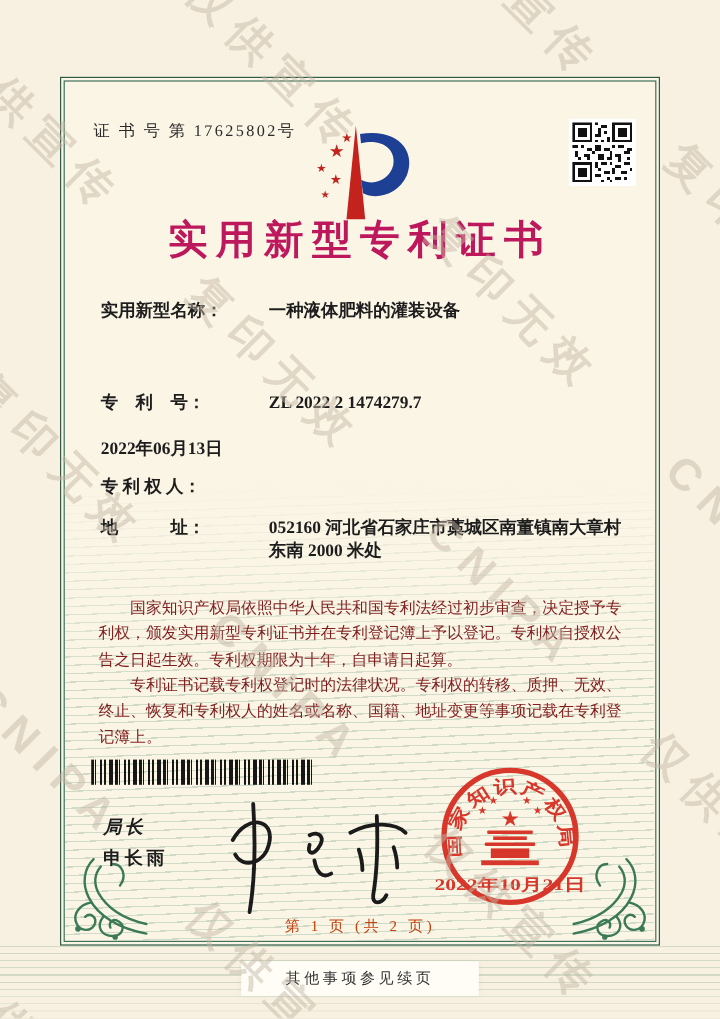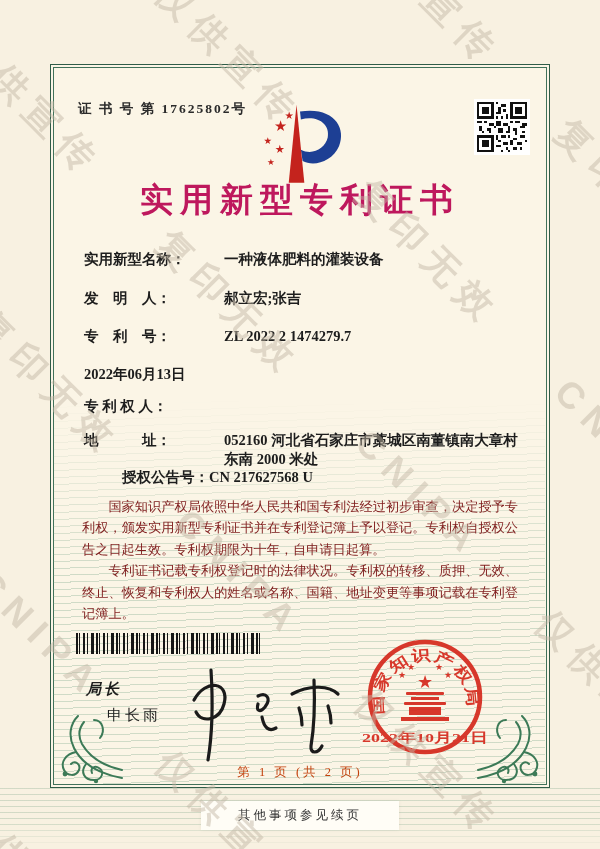--- a/index.html
+++ b/index.html
@@ -12,41 +12,41 @@
   
   .guilloche{position:absolute;left:53px;top:400px;width:492px;height:384px;
     background:repeating-linear-gradient(178deg,rgba(96,150,118,.28) 0 1px,rgba(0,0,0,0) 1px 7px);
     -webkit-mask-image:linear-gradient(to bottom,transparent,#000 45%);
             mask-image:linear-gradient(to bottom,transparent,#000 45%);}
   .bottom-band{position:absolute;left:0;top:788px;width:600px;height:61px;
     background:repeating-linear-gradient(180deg,rgba(96,150,118,.25) 0 1px,rgba(0,0,0,0) 1px 6px);
     -webkit-mask-image:linear-gradient(to bottom,#000 55%,transparent);
             mask-image:linear-gradient(to bottom,#000 55%,transparent);}
   
-  .cert-no{position:absolute;left:78px;top:100px;font-size:13.5px;letter-spacing:2px;color:#2b2b2b;font-weight:700;}
+  .cert-no{position:absolute;left:78px;top:100px;font-size:13.5px;letter-spacing:2px;color:#2b2b2b;font-weight:400;}
   .logo{position:absolute;left:248px;top:102px;}
   .qr{position:absolute;left:474px;top:99px;width:56px;height:56px;background:#fff;padding:3px;box-sizing:border-box;}
   .title{position:absolute;left:0;top:178px;width:100%;text-align:center;
          font-size:33px;font-weight:700;letter-spacing:7px;color:#be185d;}
   
   .frow{position:absolute;left:84px;width:438px;font-size:14.5px;font-weight:600;display:flex;line-height:19px;gap:28px;}
   .frow .lab{flex:0 0 112px;}
   .frow .val{flex:1;}
   .grant-row{position:absolute;left:84px;top:468px;width:438px;font-size:14.5px;font-weight:600;display:flex;line-height:19px;}
   .grant-row .right{margin-left:38px;}
   
   .bodytext{position:absolute;left:82px;top:496px;width:436px;font-size:13.2px;line-height:1.62;
             text-align:justify;color:#7f1d1d;}
   .bodytext p{margin:0;text-indent:2em;}
   .barcode{position:absolute;left:76px;top:633px;width:186px;height:21px;
     background:repeating-linear-gradient(90deg,#161616 0 2px,transparent 2px 3px,#161616 3px 4px,
       transparent 4px 7px,#161616 7px 9px,transparent 9px 11px,#161616 11px 12px,transparent 12px 15px,
       #161616 15px 18px,transparent 18px 20px);}
   .director-label{position:absolute;left:86px;top:680px;font-size:15px;font-weight:700;letter-spacing:3px;font-style:italic;}
-  .director-name{position:absolute;left:86px;top:706px;font-size:15px;font-weight:400;letter-spacing:3px;margin-left:21px;}
+  .director-name{position:absolute;left:86px;top:706px;font-size:15px;font-weight:700;letter-spacing:3px;}
   .signature{position:absolute;left:172px;top:662px;}
   .seal{position:absolute;left:354px;top:630px;}
   .pageinfo{position:absolute;left:0;top:764px;width:100%;text-align:center;font-size:12.5px;letter-spacing:3px;color:#c2410c;}
   .footer-box{position:absolute;left:201px;top:801px;width:198px;height:29px;background:#fffdf6;
     display:flex;align-items:center;justify-content:center;font-size:12.5px;letter-spacing:3px;color:#333;
     box-shadow:0 0 4px rgba(0,0,0,.06);}
   .corner{position:absolute;z-index:4;}
   .corner.bl{left:52px;top:708px;}
   .corner.br{right:52px;top:708px;transform:scaleX(-1);}
   
@@ -163,43 +163,36 @@
           <rect x="13" y="20" width="1" height="1"></rect>
       </g>
     </svg>
 
     <div class="title">实用新型专利证书</div>
 
     <div class="frow" style="top:250px">
       <span class="lab">实用新型名称：</span>
       <span class="val">一种液体肥料的灌装设备</span>
     </div>
-    <div class="frow" style="top:289px">
-      <span class="lab">发　明　人：</span>
-      <span class="val">郝立宏;张吉</span>
-    </div>
     <div class="frow" style="top:327px">
       <span class="lab">专　利　号：</span>
       <span class="val">ZL 2022 2 1474279.7</span>
     </div>
     <div class="frow" style="top:365px">
       <span class="val">2022年06月13日</span>
     </div>
     <div class="frow" style="top:397px">
       <span class="lab">专 利 权 人：</span>
     </div>
     <div class="frow" style="top:431px">
       <span class="lab">地　　　址：</span>
       <span class="val">052160 河北省石家庄市藁城区南董镇南大章村东南 2000 米处</span>
     </div>
 
     <div class="grant-row">
-      <span class="right">
-        <span>授权公告号：</span><span>CN 217627568 U</span>
-      </span>
     </div>
 
     <div class="bodytext">
       <p>国家知识产权局依照中华人民共和国专利法经过初步审查，决定授予专利权，颁发实用新型专利证书并在专利登记簿上予以登记。专利权自授权公告之日起生效。专利权期限为十年，自申请日起算。</p>
       <p>专利证书记载专利权登记时的法律状况。专利权的转移、质押、无效、终止、恢复和专利权人的姓名或名称、国籍、地址变更等事项记载在专利登记簿上。</p>
     </div>
 
     <div class="barcode"></div>
 
     <div class="director-label">局长</div>

